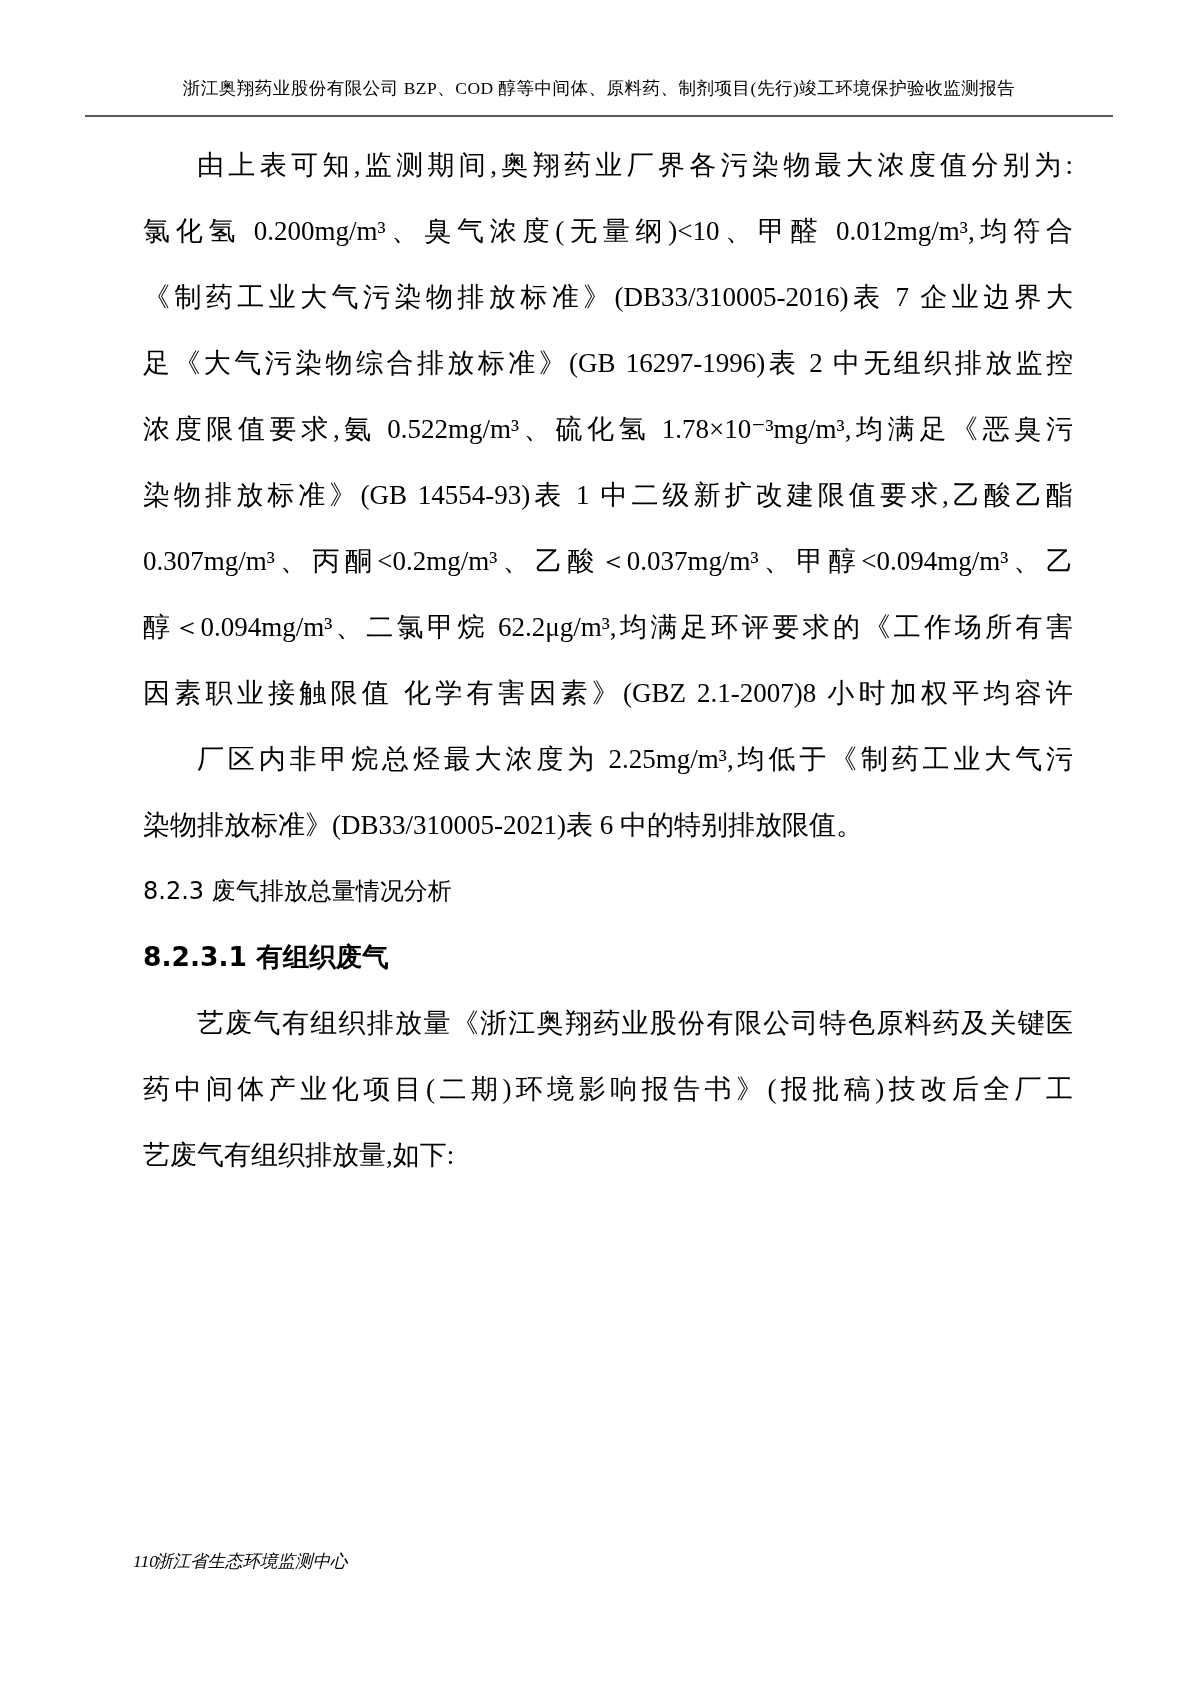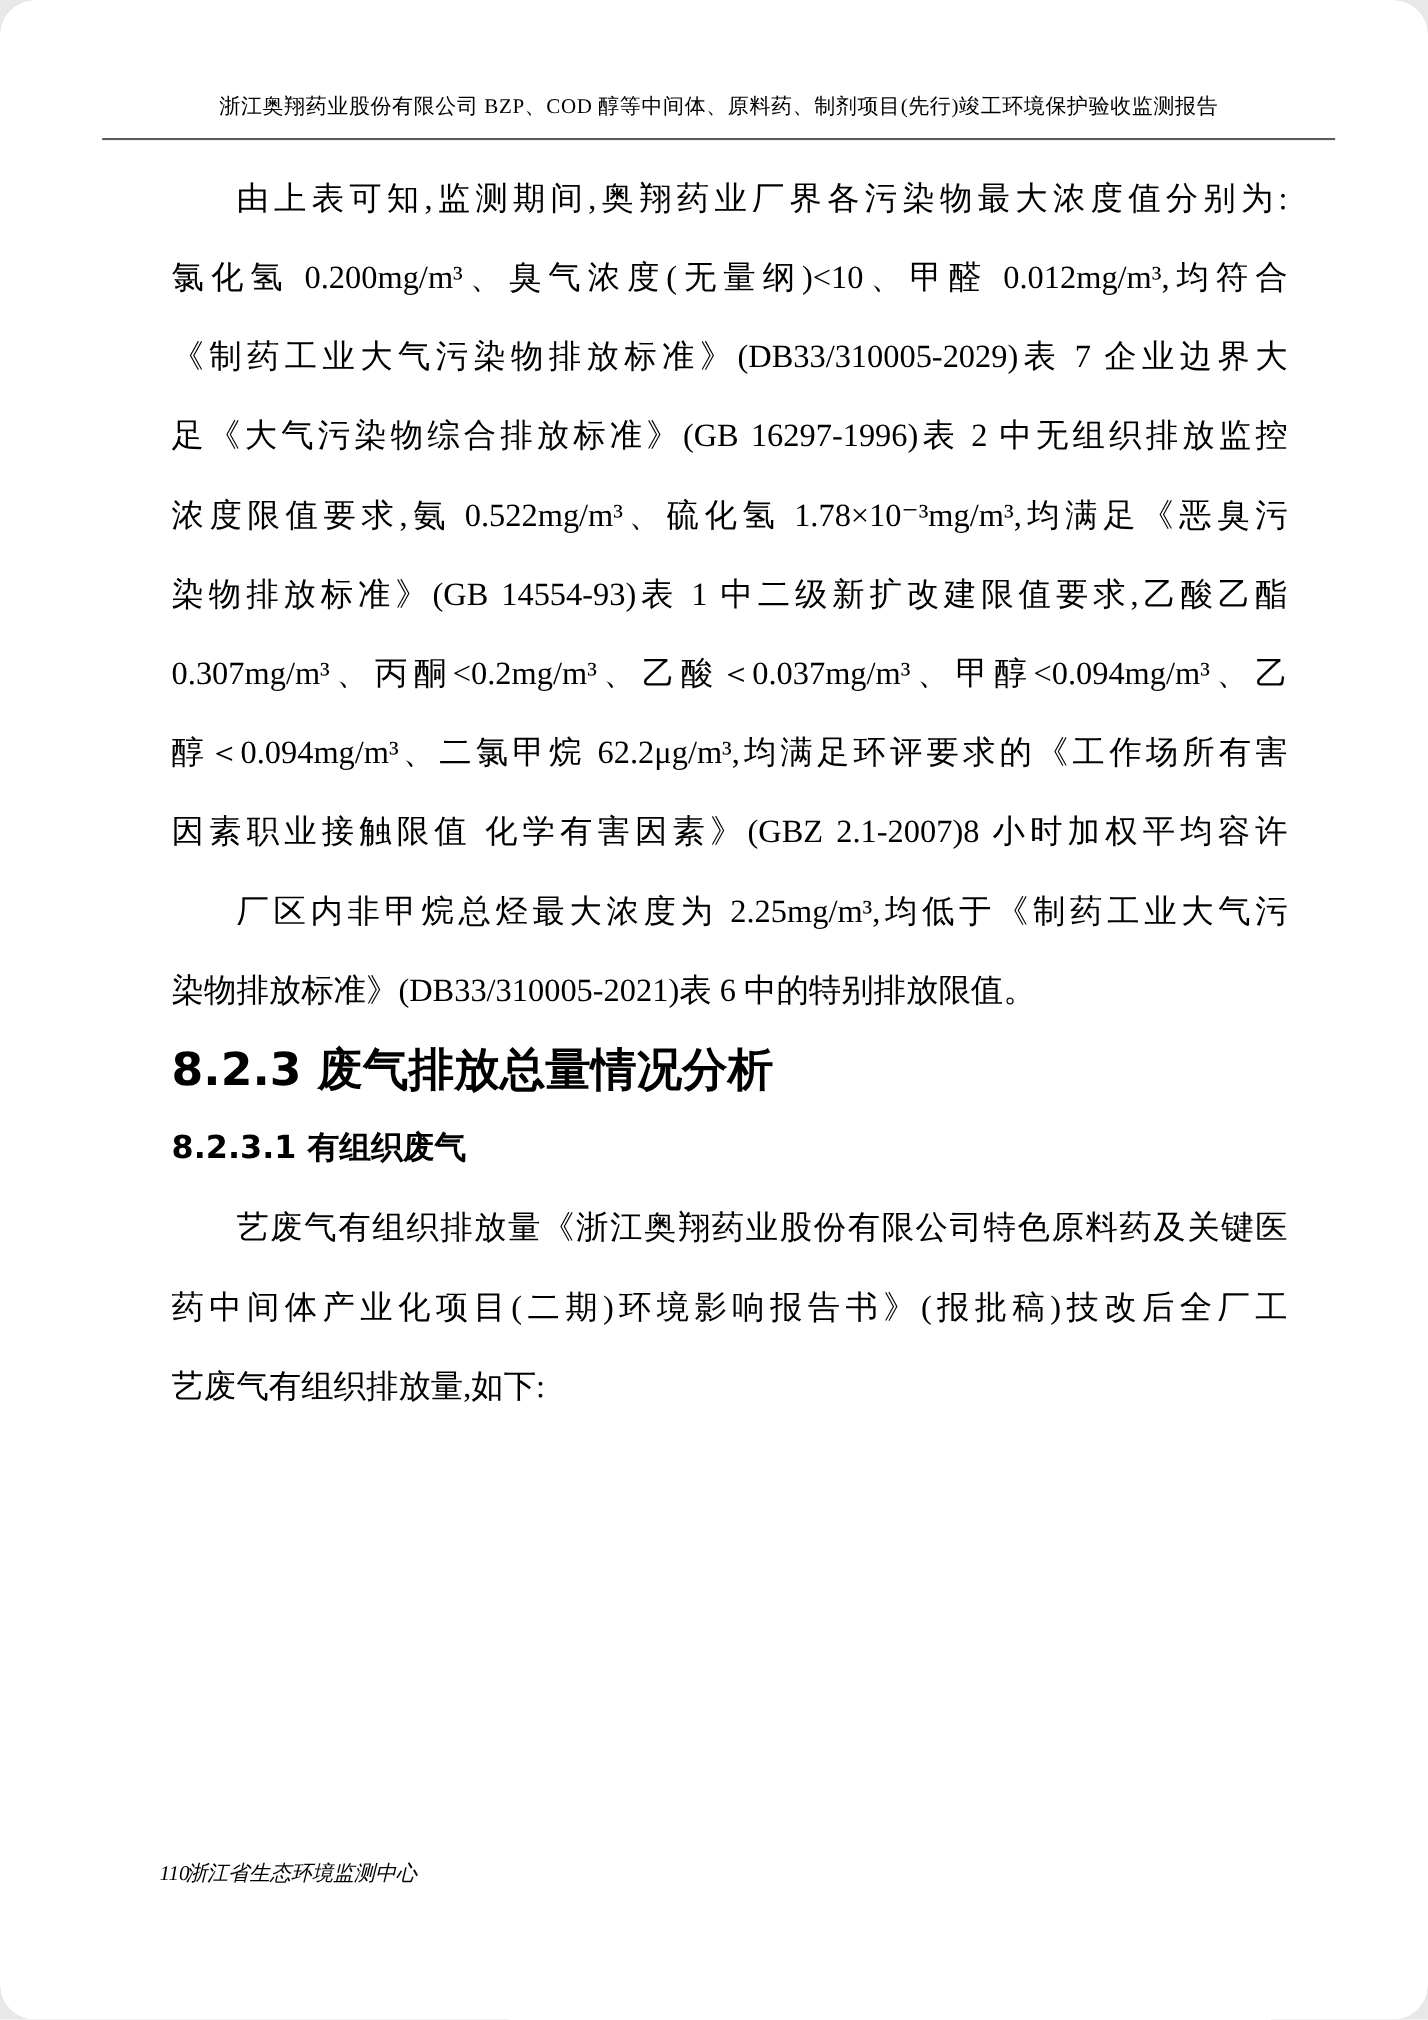--- a/index.html
+++ b/index.html
@@ -1,15 +1,15 @@
 <!DOCTYPE html>
 <html><head>
 <meta charset="utf-8">
 <style>
-  * { margin: 0; padding: 0; box-sizing: border-box; border-radius: 29px; }
+  * { margin: 0; padding: 0; box-sizing: border-box; }
   html, body { background: #e8e8e8; }
   .page {
     position: relative;
     width: 1190px;
     height: 1683px;
     background: #ffffff;
     margin: 0 auto;
     overflow: hidden;
     font-family: "Liberation Serif", "DejaVu Serif", serif;
     color: #000000;
@@ -50,22 +50,22 @@
     white-space: normal;
   }
   .para .line.last {
     text-align-last: left;
   }
   .para.indent .line:first-child {
     text-indent: 54px;
   }
   .doc-heading-1 {
     font-family: "DejaVu Sans", "Liberation Sans", sans-serif;
-    font-weight: bold;
-    font-size: 38px;
+    font-weight: normal;
+    font-size: 24px;
     line-height: 66px;
   }
   .doc-heading-2 {
     font-family: "DejaVu Sans", "Liberation Sans", sans-serif;
     font-weight: bold;
     font-size: 26.5px;
     line-height: 66px;
   }
   .footer {
     position: absolute;
@@ -97,21 +97,21 @@
   <div class="header">
     <div class="header-title">浙江奥翔药业股份有限公司 BZP、COD 醇等中间体、原料药、制剂项目(先行)竣工环境保护验收监测报告</div>
   </div>
   <div class="header-rule"></div>
 
   <div class="content">
 
     <div class="para indent">
         <div class="line">由上表可知,监测期间,奥翔药业厂界各污染物最大浓度值分别为:</div>
         <div class="line">氯化氢 0.200mg/m³、臭气浓度(无量纲)&lt;10、甲醛 0.012mg/m³,均符合</div>
-        <div class="line">《制药工业大气污染物排放标准》(DB33/310005-2029)表 7 企业边界大</div>
+        <div class="line">《制药工业大气污染物排放标准》(DB33/310005-2016)表 7 企业边界大</div>
         <div class="line">足《大气污染物综合排放标准》(GB 16297-1996)表 2 中无组织排放监控</div>
         <div class="line">浓度限值要求,氨 0.522mg/m³、硫化氢 1.78×10⁻³mg/m³,均满足《恶臭污</div>
         <div class="line">染物排放标准》(GB 14554-93)表 1 中二级新扩改建限值要求,乙酸乙酯</div>
         <div class="line">0.307mg/m³、丙酮&lt;0.2mg/m³、乙酸＜0.037mg/m³、甲醇&lt;0.094mg/m³、乙</div>
         <div class="line">醇＜0.094mg/m³、二氯甲烷 62.2μg/m³,均满足环评要求的《工作场所有害</div>
         <div class="line">因素职业接触限值 化学有害因素》(GBZ 2.1-2007)8 小时加权平均容许</div>
       </div>
 
     <div class="para indent">
         <div class="line">厂区内非甲烷总烃最大浓度为 2.25mg/m³,均低于《制药工业大气污</div>

